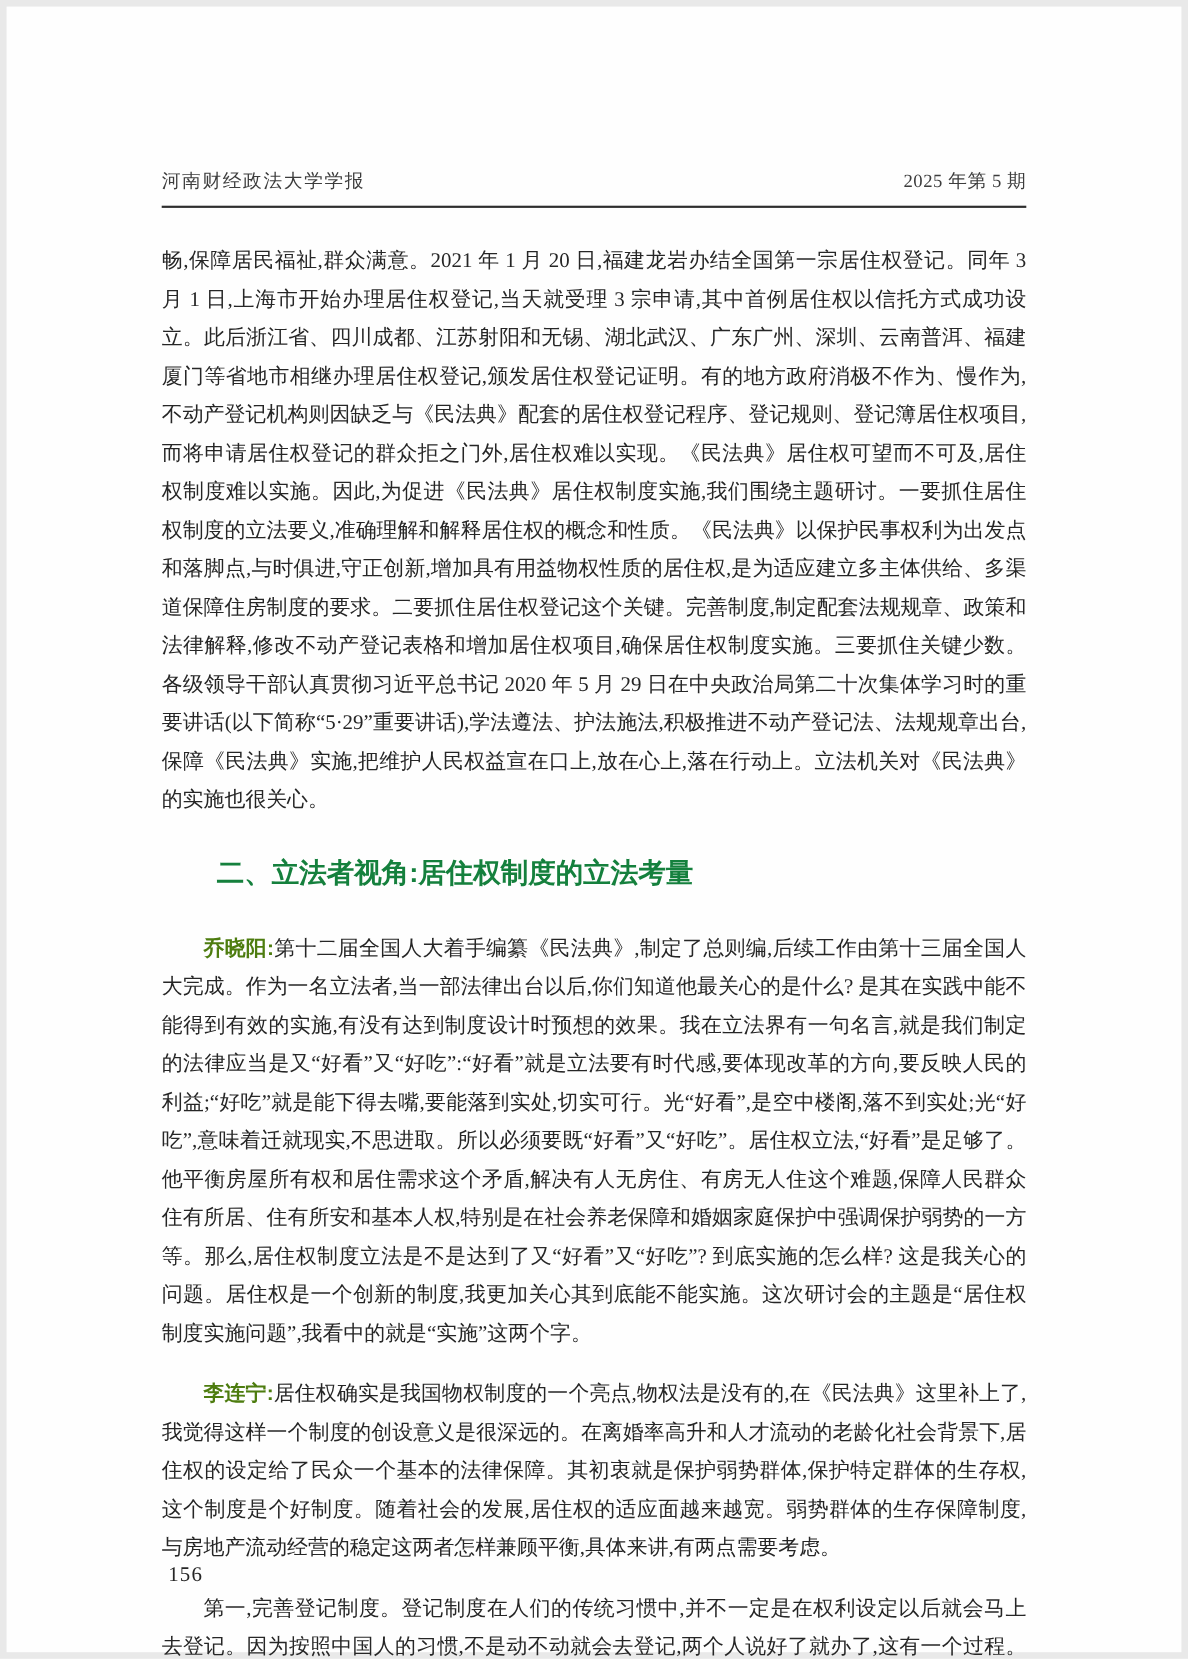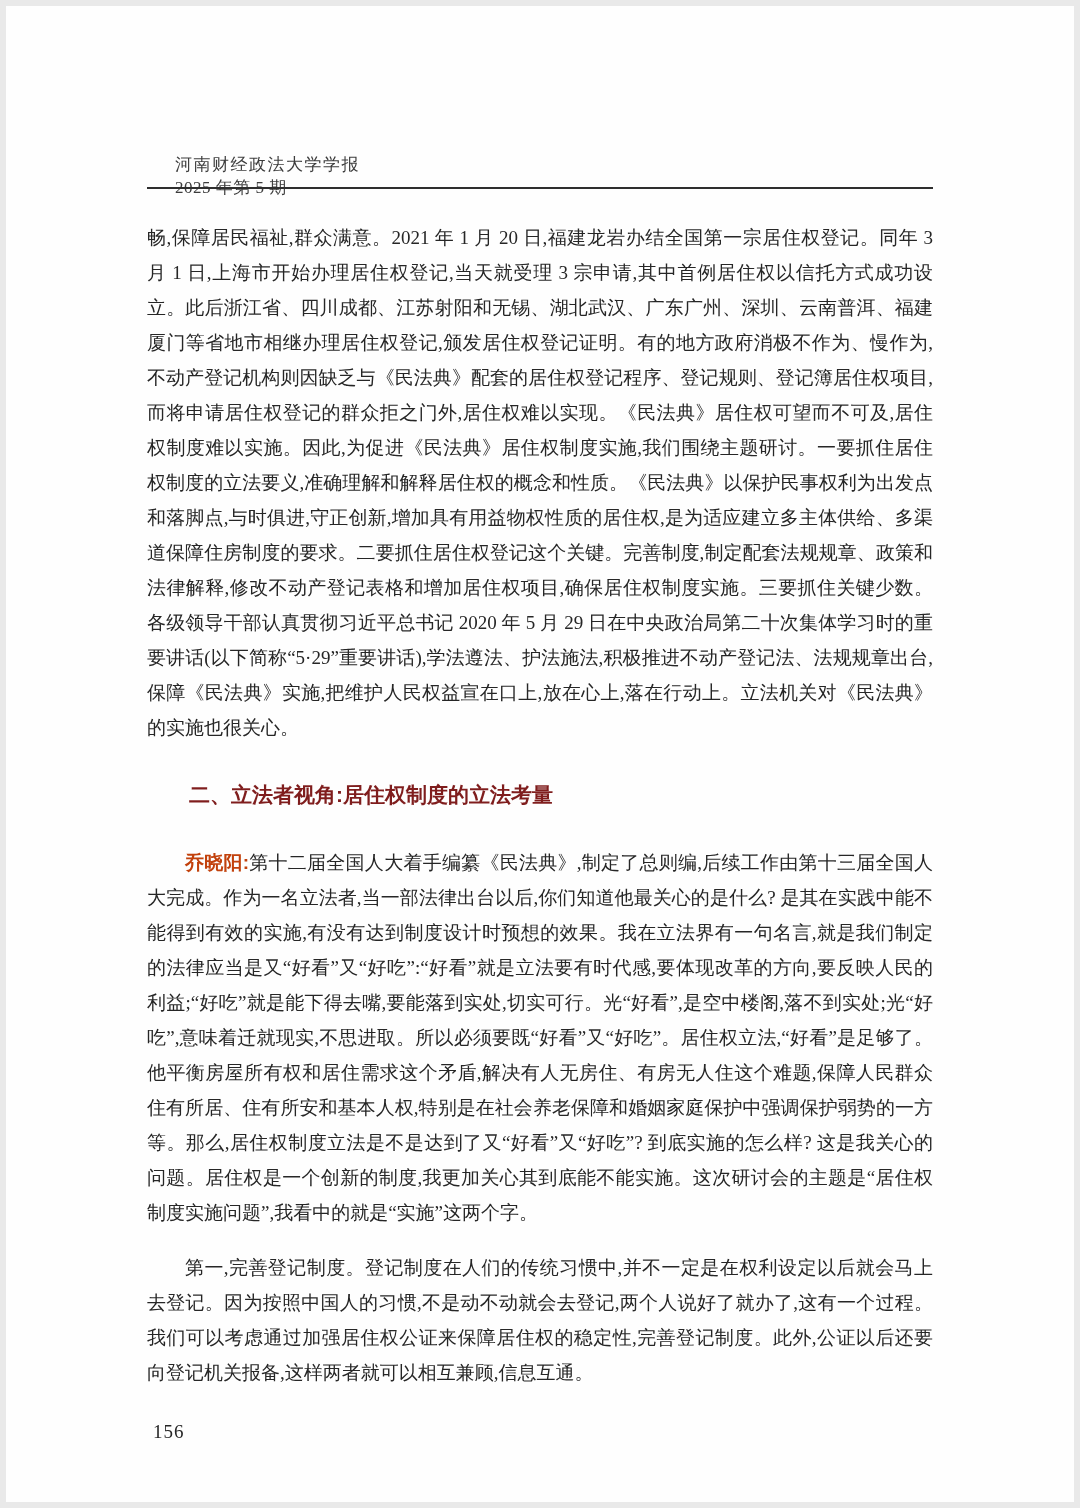--- a/index.html
+++ b/index.html
@@ -16,49 +16,48 @@
   }
   .page-header {
     position:absolute;
     left:141px; right:141px; top:147px;
     display:flex;
     justify-content:space-between;
     align-items:baseline;
     font-size:17px;
     color:#3c3c3c;
     letter-spacing:1.5px;
-    flex-direction:column;
   }
   .page-header .issue { letter-spacing:0.5px;margin-left:28px; }
   .header-rule {
     position:absolute;
     left:141px; right:141px; top:181px;
     border-top:2.5px solid #2e2e2e;
   }
   .content {
     position:absolute;
     left:141px; right:141px; top:194px;
     font-size:19px;
     line-height:35px;
     color:#262626;
     text-align:justify;
   }
   .para { text-indent:2em;margin-top:20px; }
   .para.no-indent { text-indent:0; }
   .speaker {
     font-family:"Liberation Sans","DejaVu Sans",sans-serif;
     font-weight:bold;
-    color:#c2410c;
+    color:#4d7c0f;
   }
   .section-heading {
     font-family:"Liberation Sans","DejaVu Sans",sans-serif;
-    font-size:21px;
+    font-size:25px;
     line-height:35px;
     font-weight:bold;
-    color:#7f1d1d;
+    color:#15803d;
     text-indent:2em;
     margin:32px 0 33px 0;
   }
   .page-number {
     position:absolute;
     left:147px; top:1415px;
     font-size:19px;
     color:#262626;
     letter-spacing:1px;
   }
@@ -76,20 +75,21 @@
   <div class="header-rule"></div>
 
   <main class="content">
 
     <p class="para no-indent">畅,保障居民福祉,群众满意。2021 年 1 月 20 日,福建龙岩办结全国第一宗居住权登记。同年 3 月 1 日,上海市开始办理居住权登记,当天就受理 3 宗申请,其中首例居住权以信托方式成功设立。此后浙江省、四川成都、江苏射阳和无锡、湖北武汉、广东广州、深圳、云南普洱、福建厦门等省地市相继办理居住权登记,颁发居住权登记证明。有的地方政府消极不作为、慢作为,不动产登记机构则因缺乏与《民法典》配套的居住权登记程序、登记规则、登记簿居住权项目,而将申请居住权登记的群众拒之门外,居住权难以实现。《民法典》居住权可望而不可及,居住权制度难以实施。因此,为促进《民法典》居住权制度实施,我们围绕主题研讨。一要抓住居住权制度的立法要义,准确理解和解释居住权的概念和性质。《民法典》以保护民事权利为出发点和落脚点,与时俱进,守正创新,增加具有用益物权性质的居住权,是为适应建立多主体供给、多渠道保障住房制度的要求。二要抓住居住权登记这个关键。完善制度,制定配套法规规章、政策和法律解释,修改不动产登记表格和增加居住权项目,确保居住权制度实施。三要抓住关键少数。各级领导干部认真贯彻习近平总书记 2020 年 5 月 29 日在中央政治局第二十次集体学习时的重要讲话(以下简称“5·29”重要讲话),学法遵法、护法施法,积极推进不动产登记法、法规规章出台,保障《民法典》实施,把维护人民权益宣在口上,放在心上,落在行动上。立法机关对《民法典》的实施也很关心。</p>
 
     <h2 class="section-heading">二、立法者视角:居住权制度的立法考量</h2>
 
     <p class="para"><span class="speaker">乔晓阳:</span><span>第十二届全国人大着手编纂《民法典》,制定了总则编,后续工作由第十三届全国人大完成。作为一名立法者,当一部法律出台以后,你们知道他最关心的是什么? 是其在实践中能不能得到有效的实施,有没有达到制度设计时预想的效果。我在立法界有一句名言,就是我们制定的法律应当是又“好看”又“好吃”:“好看”就是立法要有时代感,要体现改革的方向,要反映人民的利益;“好吃”就是能下得去嘴,要能落到实处,切实可行。光“好看”,是空中楼阁,落不到实处;光“好吃”,意味着迁就现实,不思进取。所以必须要既“好看”又“好吃”。居住权立法,“好看”是足够了。他平衡房屋所有权和居住需求这个矛盾,解决有人无房住、有房无人住这个难题,保障人民群众住有所居、住有所安和基本人权,特别是在社会养老保障和婚姻家庭保护中强调保护弱势的一方等。那么,居住权制度立法是不是达到了又“好看”又“好吃”? 到底实施的怎么样? 这是我关心的问题。居住权是一个创新的制度,我更加关心其到底能不能实施。这次研讨会的主题是“居住权制度实施问题”,我看中的就是“实施”这两个字。</span></p>
 
+    <p class="para"><span class="speaker">李连宁:</span><span>居住权确实是我国物权制度的一个亮点,物权法是没有的,在《民法典》这里补上了,我觉得这样一个制度的创设意义是很深远的。在离婚率高升和人才流动的老龄化社会背景下,居住权的设定给了民众一个基本的法律保障。其初衷就是保护弱势群体,保护特定群体的生存权,这个制度是个好制度。随着社会的发展,居住权的适应面越来越宽。弱势群体的生存保障制度,与房地产流动经营的稳定这两者怎样兼顾平衡,具体来讲,有两点需要考虑。</span></p>
 
     <p class="para">第一,完善登记制度。登记制度在人们的传统习惯中,并不一定是在权利设定以后就会马上去登记。因为按照中国人的习惯,不是动不动就会去登记,两个人说好了就办了,这有一个过程。我们可以考虑通过加强居住权公证来保障居住权的稳定性,完善登记制度。此外,公证以后还要向登记机关报备,这样两者就可以相互兼顾,信息互通。</p>
 
   </main>
 
   <div class="page-number">156</div>
 
 </div>
 
 </body></html>

